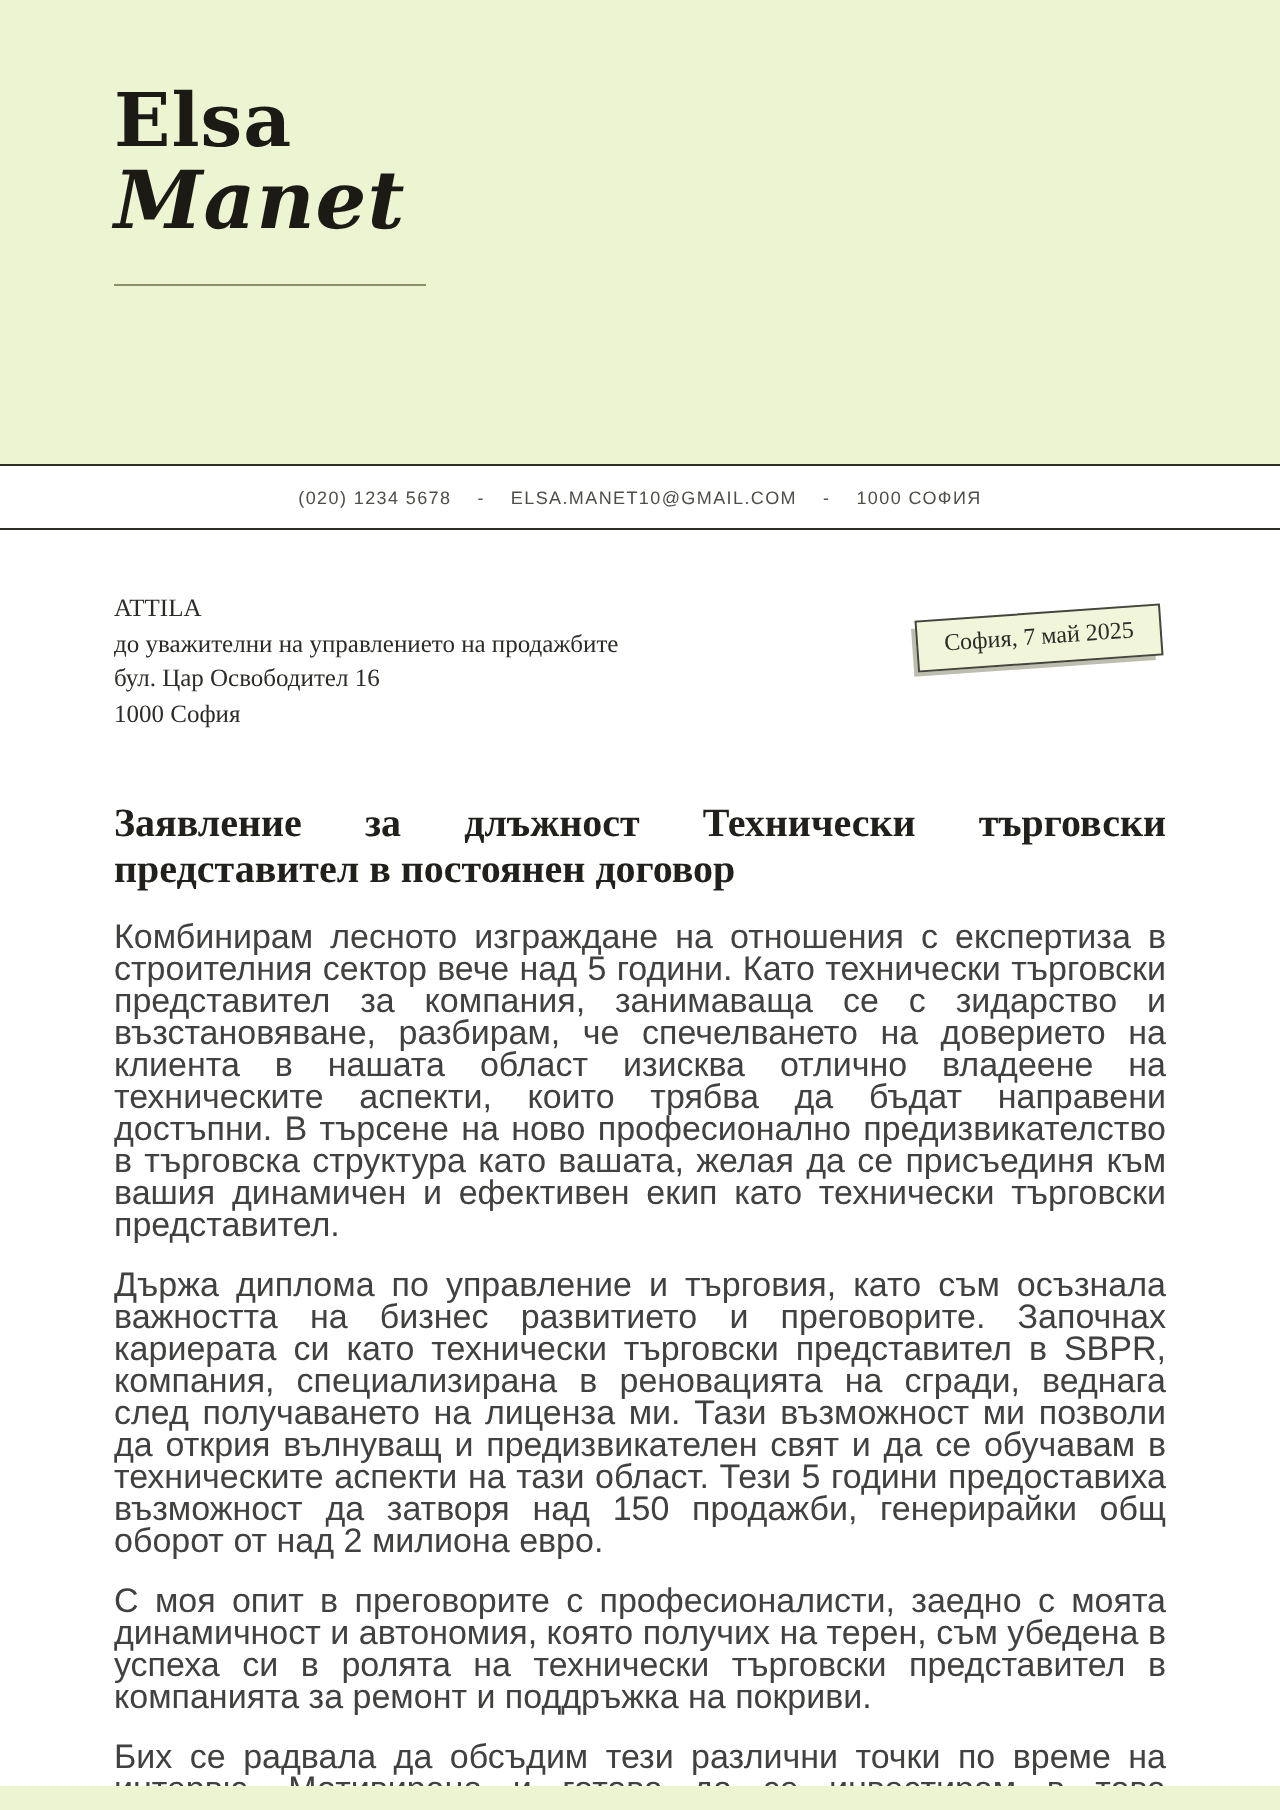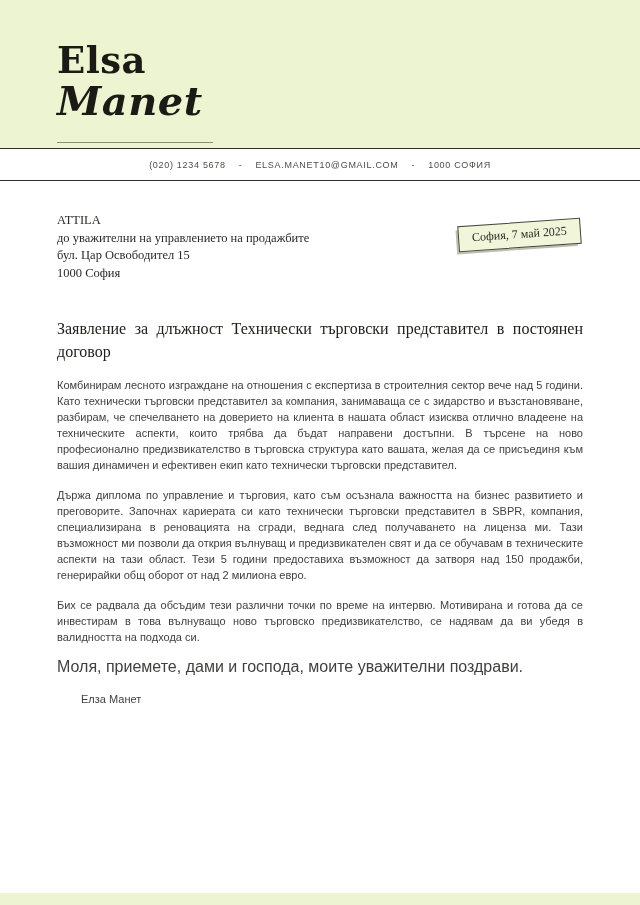--- a/index.html
+++ b/index.html
@@ -6,21 +6,21 @@
   .page{
     position:relative;
     width:640px;height:905px;
     background:#ffffff;
     overflow:hidden;
     font-family:"Liberation Sans", sans-serif;
     color:#414140;
   }
   
   .header{
-    height:148px;
+    height:232px;
     background:#edf4d1;
     box-sizing:border-box;
     padding:40px 0 0 57px;
   }
   .name{
     font-family:"DejaVu Serif", serif;
     color:#1b1a15;
   }
   .first-name{
     font-size:37px;
@@ -79,34 +79,34 @@
     box-shadow:-3px 3px 0 -1px #bdbdb0;
     padding:4px 13px 5px 13px;
     font-family:"Liberation Serif", serif;
     font-size:12px;
     color:#2c2b27;
     white-space:nowrap;
   }
   .letter-title{
     margin:35px 0 0 0;
     font-family:"Liberation Serif", serif;
-    font-weight:400;
-    font-size:16px;
+    font-weight:700;
+    font-size:20px;
     line-height:23px;
     text-align:justify;
     color:#21201c;
   }
   .salutation{
     margin:16px 0 0 0;
     font-size:11px;
     line-height:16px;
   }
   .para{
     margin:14px 0 0 0;
-    font-size:11px;
+    font-size:17px;
     line-height:16px;
     text-align:justify;
   }
   .closing{
     margin:14px 0 0 0;
     font-size:16px;
     line-height:16px;
   }
   .signature{
     margin:16px 0 0 0;
@@ -139,31 +139,32 @@
     <span class="contact-sep">-</span>
     <span>1000 СОФИЯ</span>
   </div>
 
   <div class="content">
 
     <div class="recipient-row">
       <div class="recipient">
         <div>ATTILA</div>
         <div>до уважителни на управлението на продажбите</div>
-        <div>бул. Цар Освободител 15</div>
+        <div>бул. Цар Освободител 16</div>
         <div>1000 София</div>
       </div>
       <div class="date-badge">София, 7 май 2025</div>
     </div>
 
     <h2 class="letter-title">Заявление за длъжност Технически търговски представител в постоянен договор</h2>
 
 
     <p class="para">Комбинирам лесното изграждане на отношения с експертиза в строителния сектор вече над 5 години. Като технически търговски представител за компания, занимаваща се с зидарство и възстановяване, разбирам, че спечелването на доверието на клиента в нашата област изисква отлично владеене на техническите аспекти, които трябва да бъдат направени достъпни. В търсене на ново професионално предизвикателство в търговска структура като вашата, желая да се присъединя към вашия динамичен и ефективен екип като технически търговски представител.</p>
     <p class="para">Държа диплома по управление и търговия, като съм осъзнала важността на бизнес развитието и преговорите. Започнах кариерата си като технически търговски представител в SBPR, компания, специализирана в реновацията на сгради, веднага след получаването на лиценза ми. Тази възможност ми позволи да открия вълнуващ и предизвикателен свят и да се обучавам в техническите аспекти на тази област. Тези 5 години предоставиха възможност да затворя над 150 продажби, генерирайки общ оборот от над 2 милиона евро.</p>
+    <p class="para">С моя опит в преговорите с професионалисти, заедно с моята динамичност и автономия, която получих на терен, съм убедена в успеха си в ролята на технически търговски представител в компанията за ремонт и поддръжка на покриви.</p>
     <p class="para">Бих се радвала да обсъдим тези различни точки по време на интервю. Мотивирана и готова да се инвестирам в това вълнуващо ново търговско предизвикателство, се надявам да ви убедя в валидността на подхода си.</p>
 
     <p class="closing">Моля, приемете, дами и господа, моите уважителни поздрави.</p>
 
     <p class="signature">Елза Манет</p>
 
   </div>
 
   <div class="footer-bar"></div>
 

